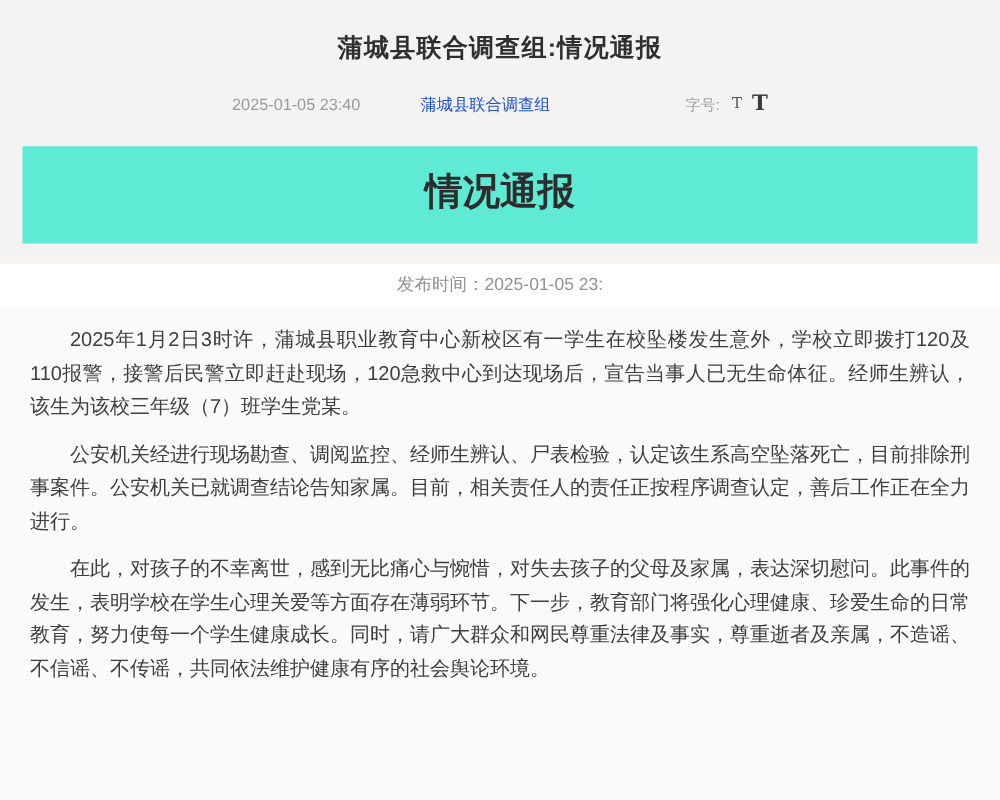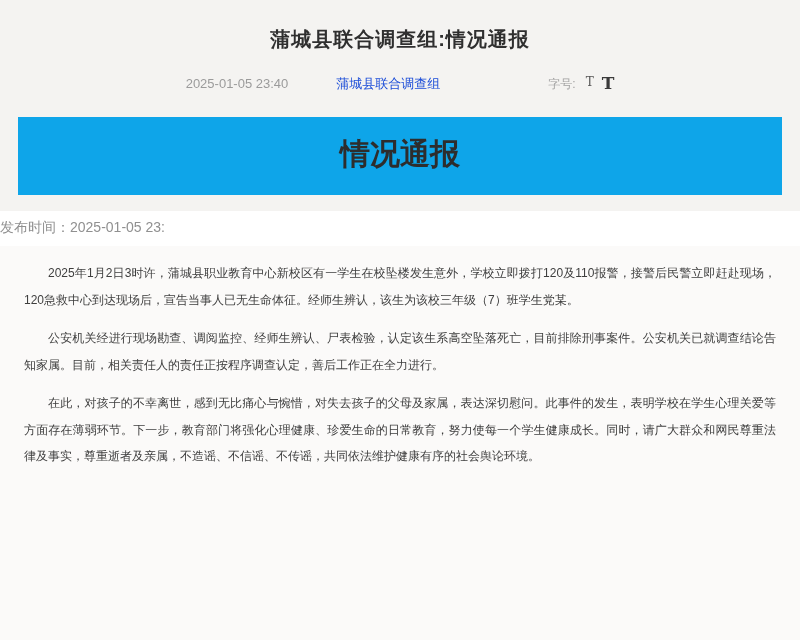--- a/index.html
+++ b/index.html
@@ -26,40 +26,40 @@
   .font-size-label{font-size:12px;}
   .t-btn{
     background:none;border:none;padding:0;cursor:pointer;
     font-family:"DejaVu Serif","Liberation Serif",serif;color:#555;
   }
   .t-small{font-size:12px;margin-left:10px;position:relative;top:-4px;}
   .t-large{font-size:17px;font-weight:bold;margin-left:8px;color:#3a3a3a;}
 
   
   .title-card{
-    background:#0ea5e9;margin:12px 18px 0;padding:12px 0 16px;text-align:center;
+    background:#5eead4;margin:12px 18px 0;padding:12px 0 16px;text-align:center;
   }
   .notice-title{
     margin:4px 0;font-size:30px;font-weight:bold;color:#2d2d2d;line-height:42px;
   }
 
   .band-gap{height:16px;background:#f4f3f1;}
 
   
   .pubtime-band{
-    background:#ffffff;text-align:left;padding:8px 0 9px;
+    background:#ffffff;text-align:center;padding:8px 0 9px;
     font-size:14px;color:#909090;
   }
 
   
   .article-body{
     flex:1;background:#fbfaf9;padding:14px 24px 10px;
   }
   .article-body p{
-    margin:0 0 12px;font-size:12px;line-height:26.5px;color:#3e3e3e;
+    margin:0 0 12px;font-size:16px;line-height:26.5px;color:#3e3e3e;
     text-align:justify;text-indent:2em;
   }
 </style>
 </head>
 <body>
 
 <div class="page">
 
   <header class="top-header">
     <h1 class="page-title">蒲城县联合调查组:情况通报</h1>

